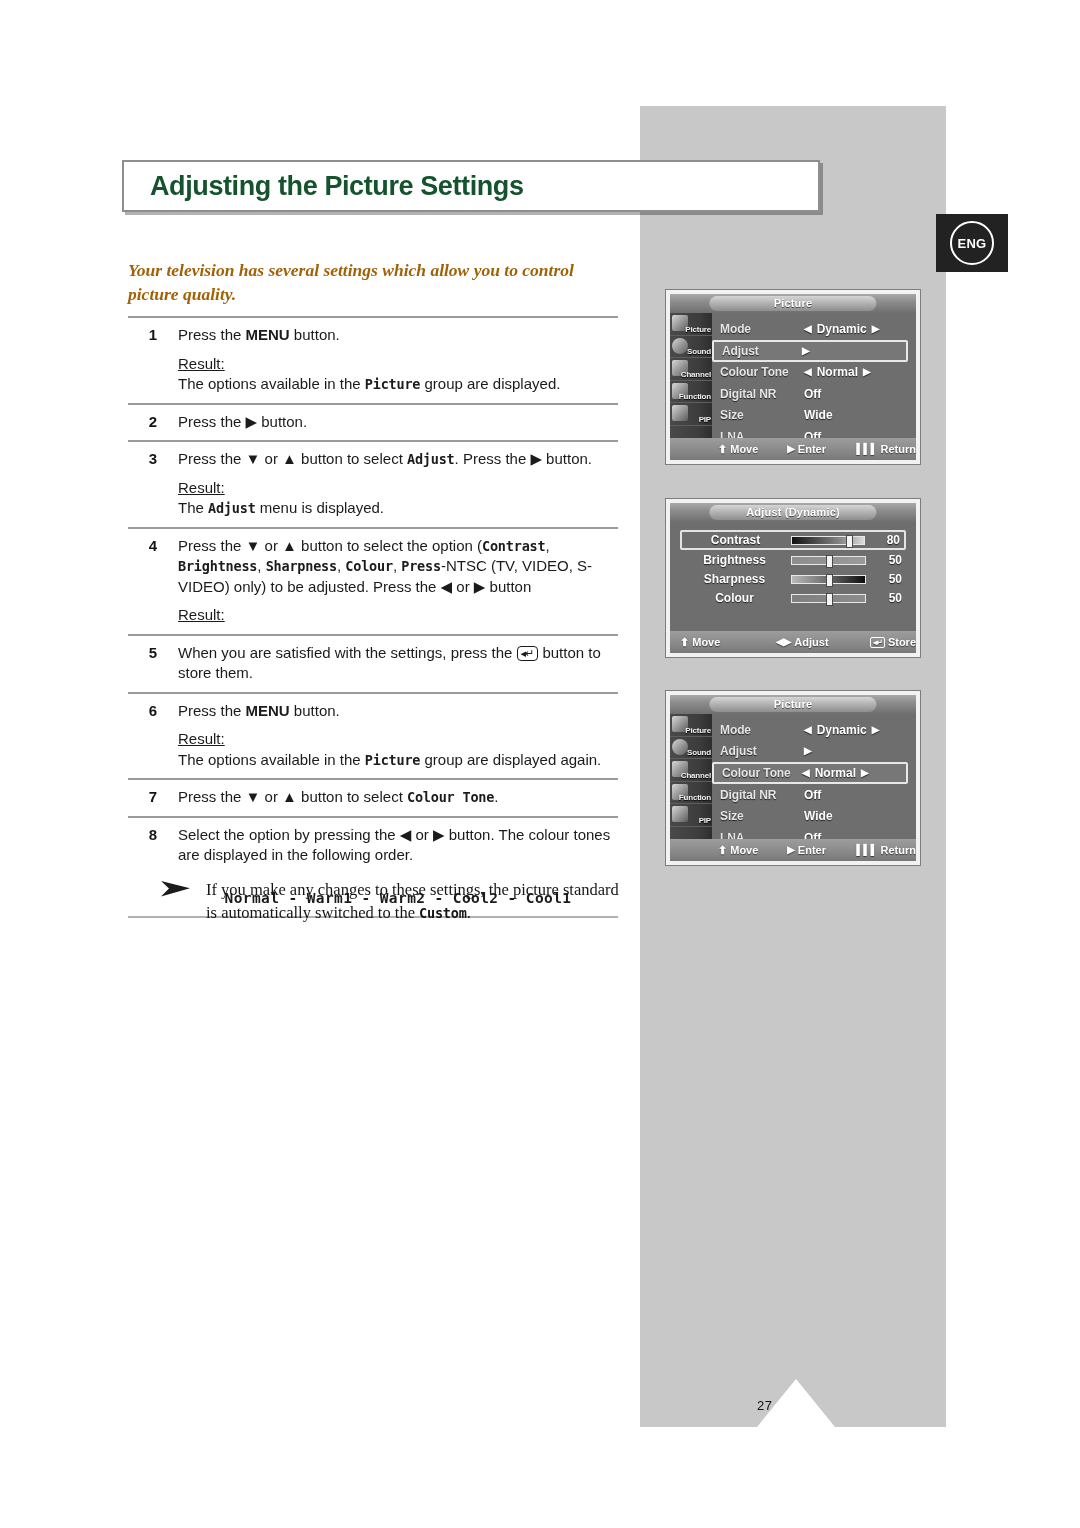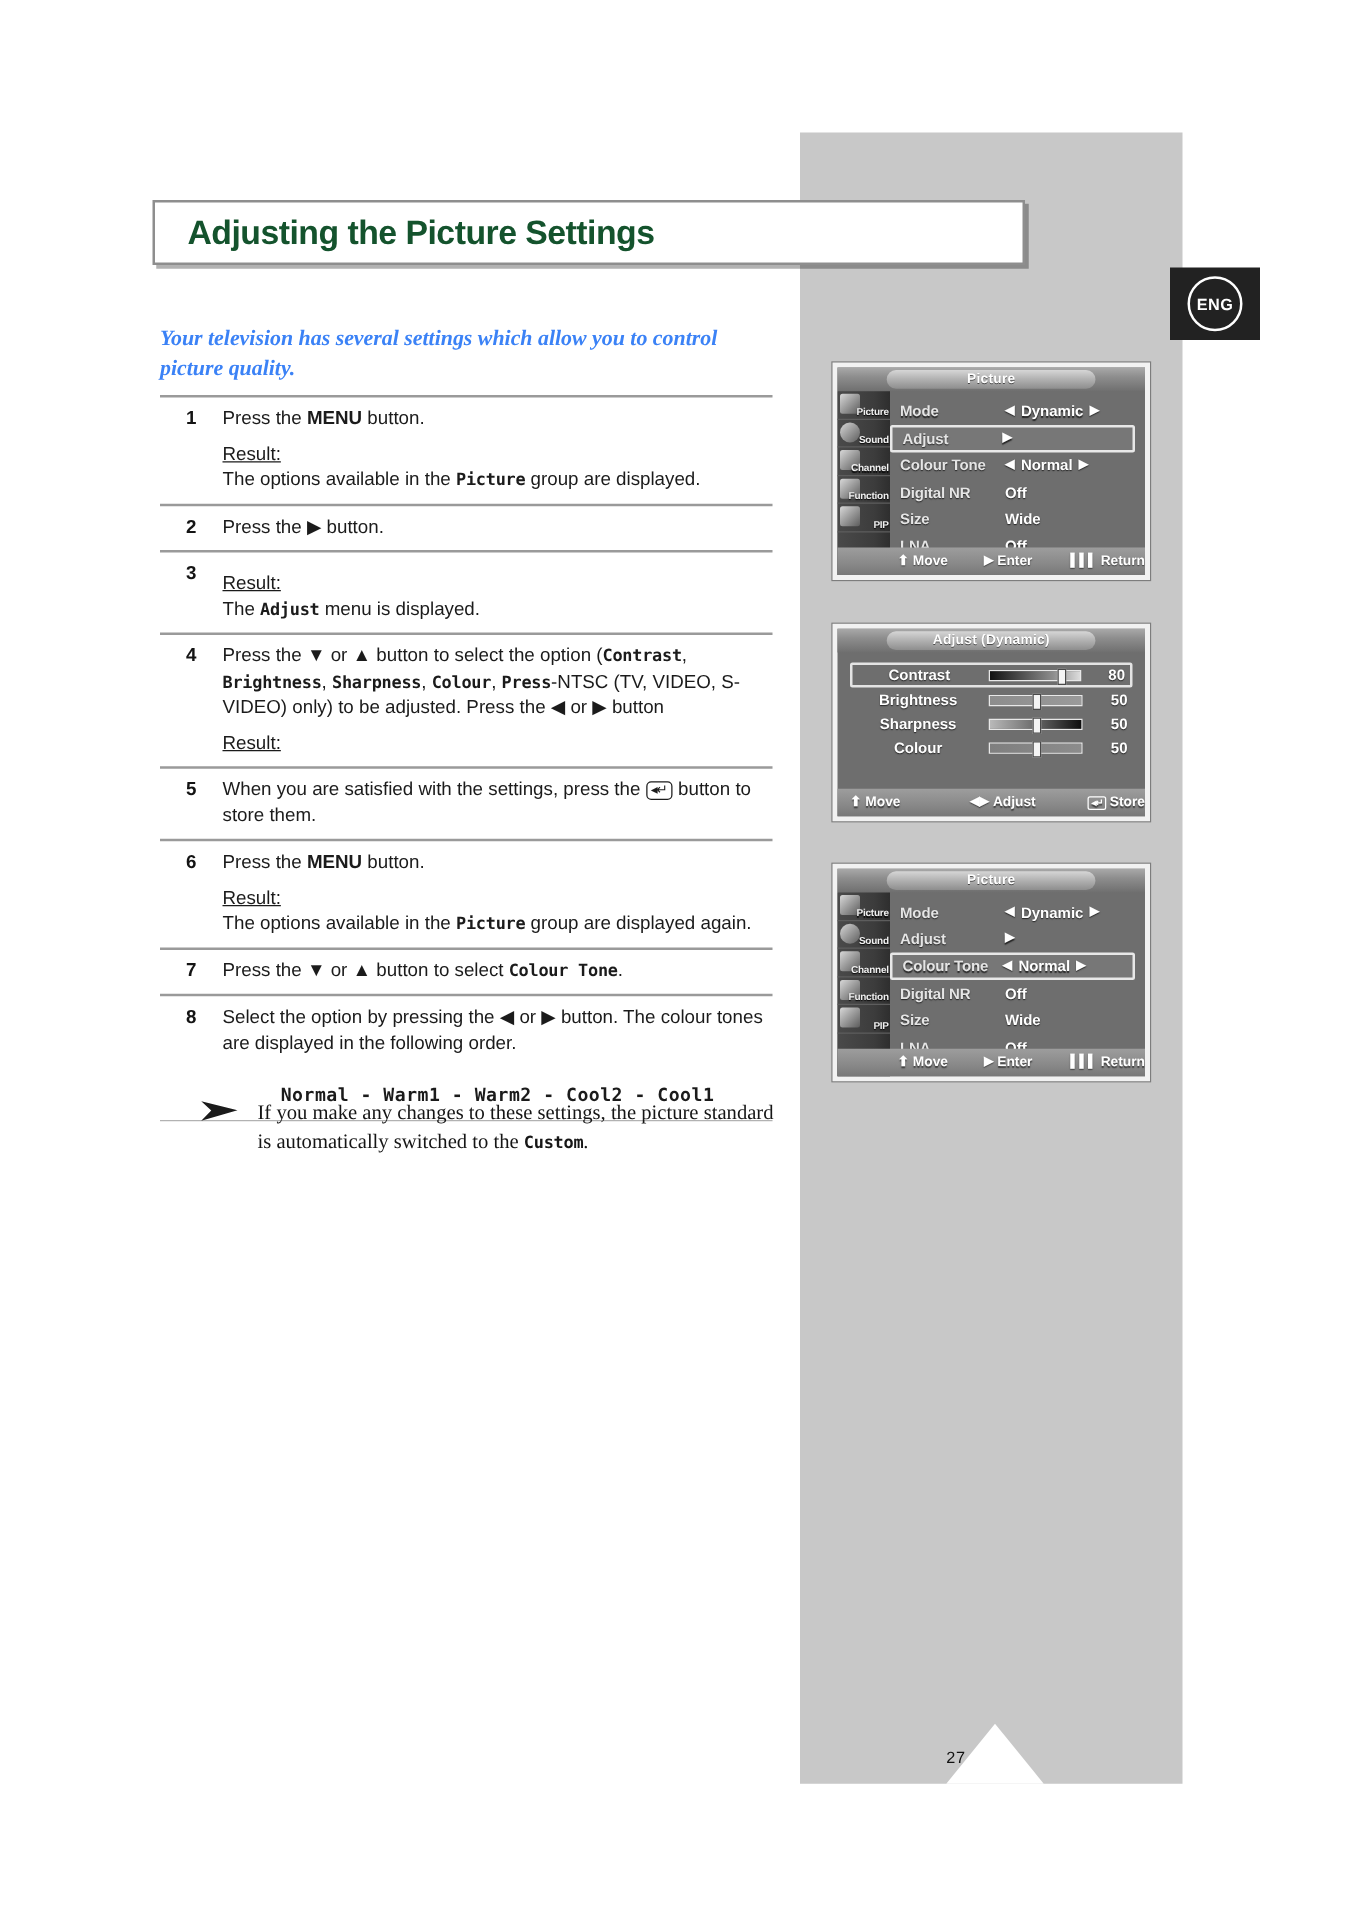--- a/index.html
+++ b/index.html
@@ -98,21 +98,21 @@
   #intro {
     position: absolute;
     left: 128px;
     top: 258px;
     width: 490px;
     font-family: "Liberation Serif", serif;
     font-style: italic;
     font-weight: bold;
     font-size: 17.5px;
     line-height: 24px;
-    color: #3b82f6;
+    color: #a16207;
   }
 
   
   #steps {
     position: absolute;
     left: 128px;
     top: 316px;
     width: 490px;
   }
   .rule {
@@ -445,20 +445,21 @@
     <div class="step-body">
       <p>Press the ▶ button.</p>
     </div>
   </div>
 
   <div class="rule"></div>
 
   <div class="step">
     <div class="step-num">3</div>
     <div class="step-body">
+      <p><span>Press the ▼ or ▲ button to select </span><span class="mono">Adjust</span><span>. Press the ▶ button.</span></p>
       <div class="result-row">
         <div class="result-label"><u>Result:</u></div>
         <div class="result-text"><span>The </span><span class="mono">Adjust</span><span> menu is displayed.</span></div>
       </div>
     </div>
   </div>
 
   <div class="rule"></div>
 
   <div class="step">

